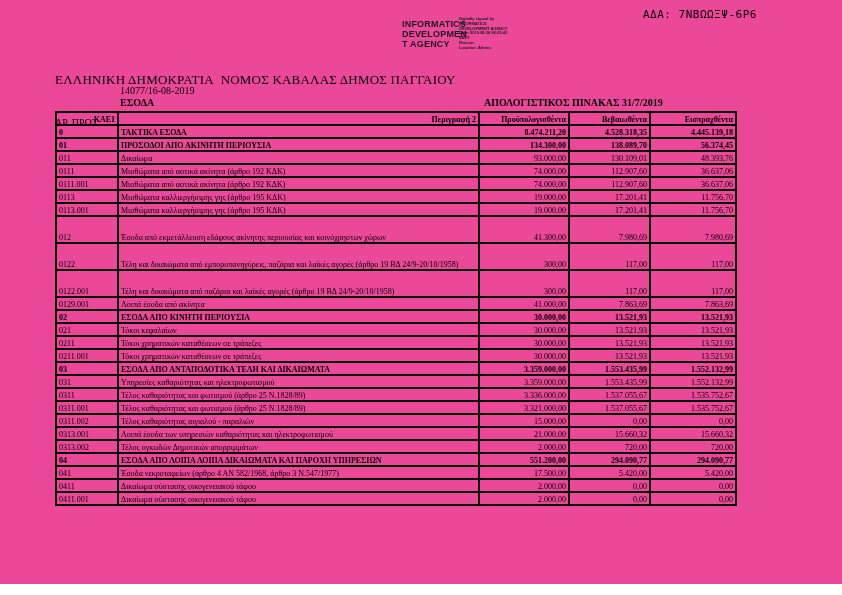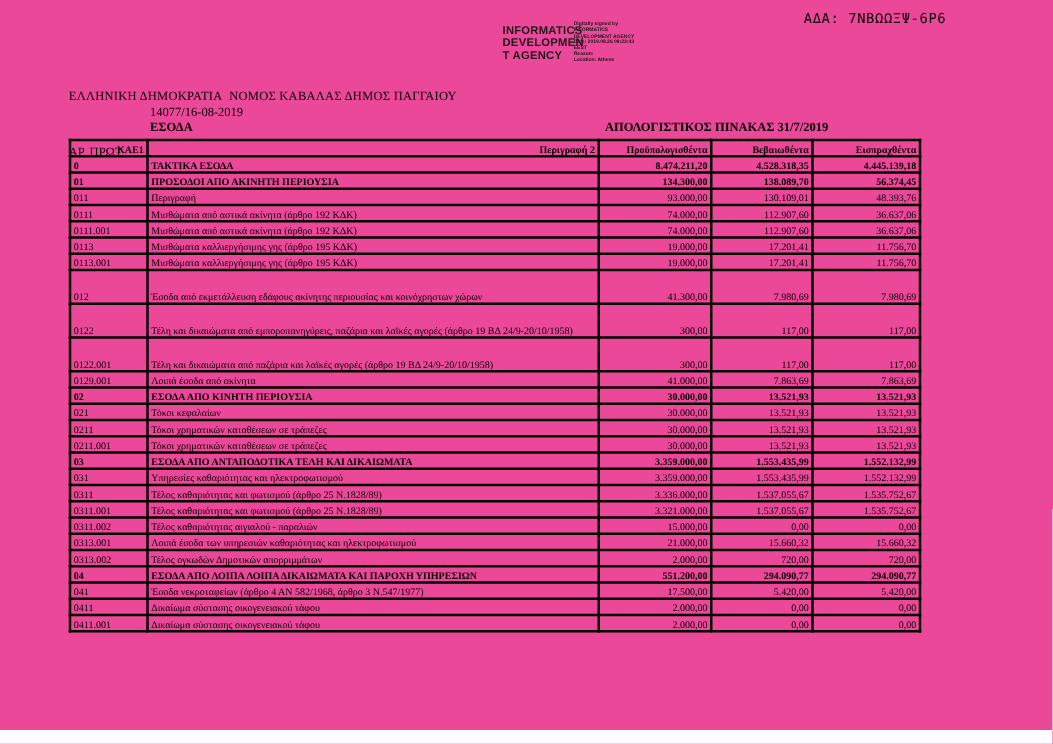--- a/index.html
+++ b/index.html
@@ -14,21 +14,21 @@
   .agency {
     position:absolute; left:402px; top:19px;
     font-family:"Liberation Sans", sans-serif; font-weight:bold;
     font-size:9px; line-height:10px; color:#1a1a1a; letter-spacing:0.2px;
   }
   .sig {
     position:absolute; left:459px; top:17px;
     font-family:"Liberation Sans", sans-serif; font-weight:bold;
     font-size:4px; line-height:4.8px; color:#1a1a1a;
   }
-  .doc-title { position:absolute; left:55px; top:72px; font-size:10px; letter-spacing:0.2px; }
+  .doc-title { position:absolute; left:55px; top:72px; font-size:13px; letter-spacing:0.2px; }
   .protocol-label { position:absolute; left:55px; top:85px; font-size:10px;margin-top:32px; }
   .protocol-number { position:absolute; left:120px; top:85px; font-size:10px; }
   .section-title { position:absolute; left:120px; top:97px; font-size:10px; font-weight:bold; }
   .report-title { position:absolute; left:484px; top:97px; font-size:10px; font-weight:bold; }
 
   table.rev {
     position:absolute; left:55px; top:111px; width:680px;
     border-collapse:collapse; table-layout:fixed; font-size:8px;
   }
   table.rev th, table.rev td {
@@ -97,21 +97,21 @@
     </tr>
         <tr class="bold">
       <td class="c-code">01</td>
       <td class="c-desc">ΠΡΟΣΟΔΟΙ ΑΠΟ ΑΚΙΝΗΤΗ ΠΕΡΙΟΥΣΙΑ</td>
       <td class="c-num">134.300,00</td>
       <td class="c-num">138.089,70</td>
       <td class="c-num">56.374,45</td>
     </tr>
         <tr>
       <td class="c-code">011</td>
-      <td class="c-desc">Περιγραφή</td>
+      <td class="c-desc">Δικαίωμα</td>
       <td class="c-num">93.000,00</td>
       <td class="c-num">130.109,01</td>
       <td class="c-num">48.393,76</td>
     </tr>
         <tr>
       <td class="c-code">0111</td>
       <td class="c-desc">Μισθώματα από αστικά ακίνητα (άρθρο 192 ΚΔΚ)</td>
       <td class="c-num">74.000,00</td>
       <td class="c-num">112.907,60</td>
       <td class="c-num">36.637,06</td>

